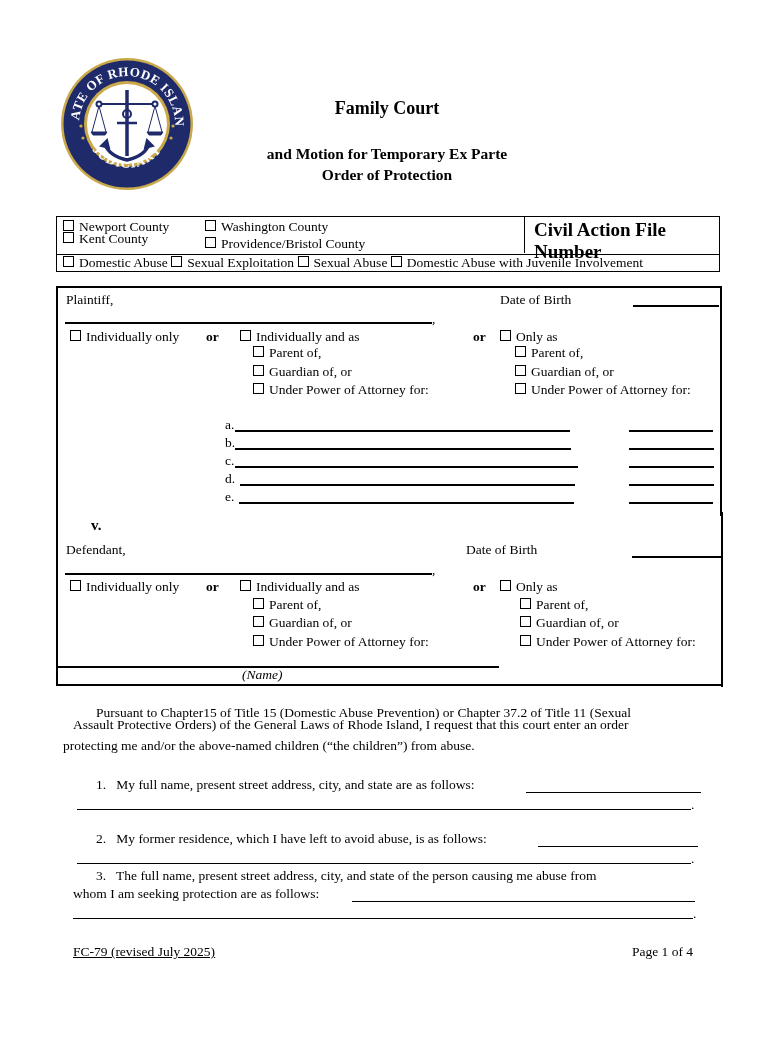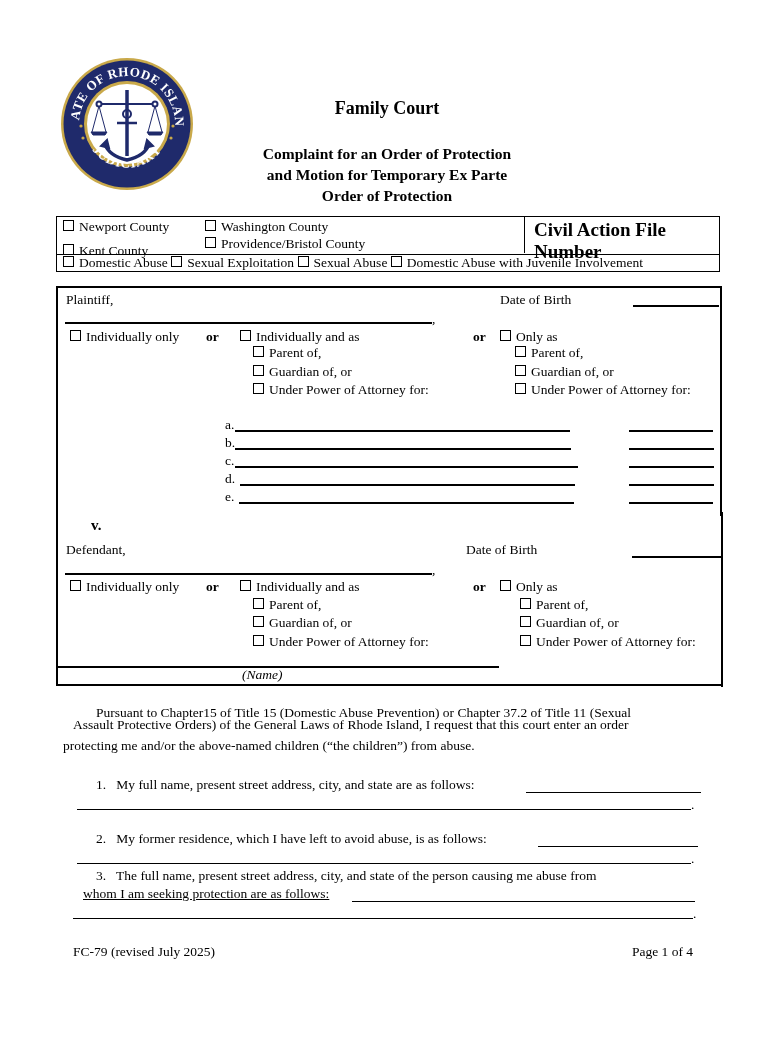--- a/index.html
+++ b/index.html
@@ -67,34 +67,33 @@
       <line x1="58" y1="67" x2="78" y2="67" stroke-width="2.5"></line>
       <path d="M 46 88 Q 50 100 68 104 Q 86 100 90 88" stroke-width="3.5"></path>
       <path d="M 42 90 L 48 84 L 50 92 Z" fill="#1f2a6b"></path>
       <path d="M 94 90 L 88 84 L 86 92 Z" fill="#1f2a6b"></path>
     </g>
   </svg>
 </div>
 
 <div class="abs title1">Family Court</div>
 <div class="abs title2">
-  <div>Complaint for an Order of Protection</div>
   <div>and Motion for Temporary Ex Parte</div>
   <div>Order of  Protection</div>
 </div>
 
 <div class="ctable">
   <div class="row1">
     <div class="abs txt" style="left:6px;top:2px;">
       <span class="cb"></span><span>Newport County</span>
     </div>
     <div class="abs txt" style="left:148px;top:2px;">
       <span class="cb"></span><span>Washington County</span>
     </div>
-    <div class="abs txt" style="left:6px;top:26px;">
+    <div class="abs txt" style="left:6px;top:14px;">
       <span class="cb"></span><span>Kent County</span>
     </div>
     <div class="abs txt" style="left:148px;top:19px;">
       <span class="cb"></span><span>Providence/Bristol County</span>
     </div>
     <div class="civil">
       <span>Civil Action File Number</span>
     </div>
   </div>
   <div class="abs txt" style="left:6px;top:38px;">
@@ -203,19 +202,19 @@
   <span>My former residence, which I have left to avoid abuse, is as follows:</span>
 </div>
 <div class="thin" style="left:538px;top:846px;width:160px;"></div>
 <div class="thin" style="left:77px;top:863px;width:614px;"></div>
 <div class="abs txt" style="left:691px;top:851px;">.</div>
 
 <div class="abs txt" style="left:96px;top:868px;">
   <span>3.</span>&nbsp;&nbsp;
   <span>The full name, present street address, city, and state of the person causing me abuse from</span>
 </div>
-<div class="abs txt" style="left:83px;top:886px;text-decoration:underline;">whom I am seeking protection are as follows:</div>
+<div class="abs txt" style="left:73px;top:886px;">whom I am seeking protection are as follows:</div>
 <div class="thin" style="left:352px;top:901px;width:343px;"></div>
 <div class="thin" style="left:73px;top:918px;width:620px;"></div>
 <div class="abs txt" style="left:693px;top:906px;">.</div>
 
-<div class="abs txt" style="left:73px;top:944px;">FC-79 (revised July 2025)</div>
+<div class="abs txt" style="left:73px;top:944px;text-decoration:underline;">FC-79 (revised July 2025)</div>
 <div class="abs txt" style="left:632px;top:944px;">Page 1 of 4</div>
 
 </body></html>

